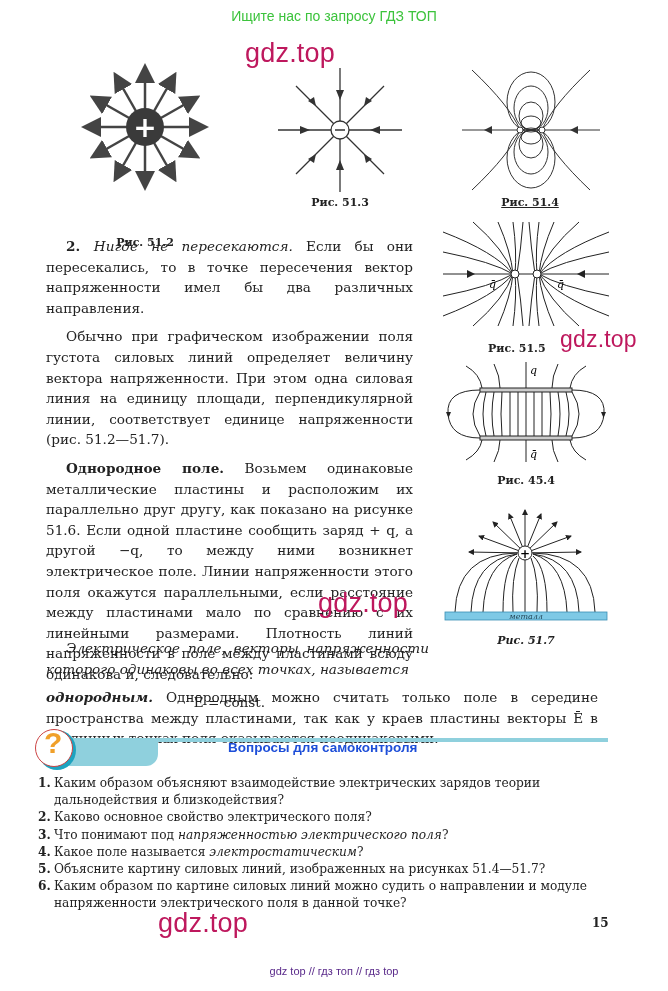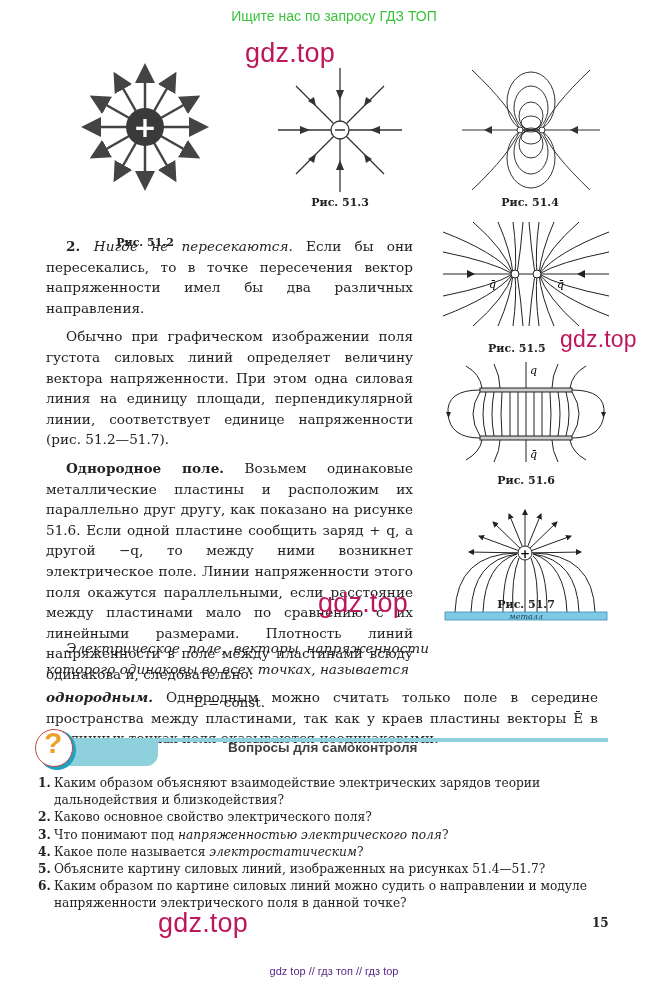--- a/index.html
+++ b/index.html
@@ -15,21 +15,21 @@
   .ind { text-indent:20px; }
   .it { font-style:italic; }
   .b { font-weight:bold; }
   .formula { text-align:center; }
   .qhead { left:38px; top:736px; width:570px; height:36px; }
   .qhead .bar { position:absolute; left:80px; right:0; top:2px; height:4px; background:#8fd0dd; }
   .qhead .pill { position:absolute; left:12px; top:2px; width:108px; height:28px; background:#8fd0dd; border-radius:0 0 12px 0; }
   .qhead .circ-bg { position:absolute; left:0; top:-6px; width:38px; height:40px; border-radius:50%; background:#1ea3c0; }
   .qhead .circ { position:absolute; left:-3px; top:-7px; width:36px; height:36px; border-radius:50%; background:#fff; border:1.5px solid #c44; }
   .qhead .qmark { position:absolute; left:6px; top:-10px; font-size:30px; font-weight:bold; color:#f0a02a; font-family:"Liberation Sans", sans-serif; }
-  .qhead .title { position:absolute; left:190px; top:4px; font-family:"Liberation Sans", sans-serif; font-weight:bold; color:#404040; font-size:13.5px; }
+  .qhead .title { position:absolute; left:190px; top:4px; font-family:"Liberation Sans", sans-serif; font-weight:bold; color:#1d4ed8; font-size:13.5px; }
   .qlist { left:38px; top:775px; width:568px; font-size:12.2px; line-height:17.2px; }
   .qlist .q { display:flex; }
   .qlist .n { width:16px; font-weight:bold; flex:none; }
   .qlist .t { flex:1; }
   .pagenum { left:592px; top:916px; font-size:12px; font-weight:bold; }
   .footer { left:0; width:668px; top:965px; text-align:center; color:#5a2a8a; font-family:"Liberation Sans", sans-serif; font-size:11px; }
   svg { position:absolute; overflow:visible; }
 </style>
 </head>
 <body>
@@ -99,21 +99,21 @@
     <ellipse cx="69" cy="57" rx="10" ry="7"></ellipse>
       <ellipse cx="69" cy="71" rx="10" ry="7"></ellipse>
   </g>
   <g fill="#333">
       <path d="M30,60 L30,68 L22,64 z"></path>
       <path d="M116,60 L116,68 L108,64 z"></path>
     </g>
   <circle cx="58" cy="64" r="3" fill="#fff" stroke="#333"></circle>
     <circle cx="80" cy="64" r="3" fill="#fff" stroke="#333"></circle>
 </svg>
-<div class="abs cap" style="left:480px;top:196px;width:100px;">Рис. 51.4</div>
+<div class="abs cap" style="left:480px;top:196px;width:100px;text-decoration:underline;">Рис. 51.4</div>
 
 <div class="abs text" style="left:38px;top:228px;width:383px;">
   <p class="ind"><span class="b">2. </span><span class="it">Нигде не пересекаются.</span><span> Если бы они пересекались, то в точке пересечения вектор напряженности имел бы два различных направления.</span></p>
   <p class="ind">Обычно при графическом изображении поля густота силовых линий определяет величину вектора напряженности. При этом одна силовая линия на единицу площади, перпендикулярной линии, соответствует единице напряженности (рис. 51.2—51.7).</p>
   <p class="ind"><span class="b">Однородное поле.</span><span> Возьмем одинаковые металлические пластины и расположим их параллельно друг другу, как показано на рисунке 51.6. Если одной пластине сообщить заряд + q, а другой −q, то между ними возникнет электрическое поле. Линии напряженности этого поля окажутся параллельными, если расстояние между пластинами мало по сравнению с их линейными размерами. Плотность линий напряженности в поле между пластинами всюду одинакова и, следовательно:</span></p>
   <p class="formula">Ē = const.</p>
 </div>
 
 <div class="abs wm" style="left:318px;top:588px;">gdz.top</div>
 
@@ -181,21 +181,21 @@
       <path d="M48,100 Q54,88 54,78"></path>
       <path d="M112,100 Q106,88 106,78"></path>
   </g>
   <g fill="#222">
       <path d="M0,50 L5,50 L2.5,56 z"></path>
       <path d="M155,50 L160,50 L157.5,56 z"></path>
     </g>
   <text x="84" y="12" font-size="11" font-style="italic" font-family="DejaVu Serif, serif">q</text>
   <text x="84" y="96" font-size="11" font-style="italic" font-family="DejaVu Serif, serif">q̄</text>
 </svg>
-<div class="abs cap" style="left:476px;top:474px;width:100px;">Рис. 51.6</div>
+<div class="abs cap" style="left:476px;top:474px;width:100px;">Рис. 45.4</div>
 
 <svg style="left:443px;top:508px;" width="166" height="112" viewBox="0 0 166 112">
   <defs>
       <marker id="ah2" markerWidth="6" markerHeight="6" refX="5" refY="3" orient="auto">
         <path d="M0,0 L6,3 L0,6 z" fill="#222"></path>
       </marker>
     </defs>
   <g stroke="#222" stroke-width="1" fill="none" marker-end="url(#ah2)">
     <line x1="82" y1="45" x2="82" y2="2"></line>
       <line x1="82" y1="45" x2="66" y2="6"></line>
@@ -218,21 +218,21 @@
     <path d="M74,46 Q30,52 28,104"></path>
       <path d="M90,46 Q134,52 136,104"></path>
     <path d="M74,45 Q14,46 12,104"></path>
       <path d="M90,45 Q150,46 152,104"></path>
   </g>
   <circle cx="82" cy="45" r="7" fill="#fff" stroke="#222"></circle>
   <text x="82" y="49.5" text-anchor="middle" font-size="12" font-weight="bold" font-family="DejaVu Sans, sans-serif">+</text>
   <rect x="2" y="104" width="162" height="8" fill="#7ec9e6" stroke="#3a8fb5" stroke-width="0.8"></rect>
   <text x="83" y="111" text-anchor="middle" font-size="8" font-style="italic" fill="#245" font-family="DejaVu Serif, serif">металл</text>
 </svg>
-<div class="abs cap" style="left:476px;top:598px;width:100px;">Рис. 51.7</div>
+<div class="abs cap" style="left:476px;top:634px;width:100px;font-style:italic;">Рис. 51.7</div>
 
 <div class="abs qhead">
   <div class="bar"></div>
   <div class="pill"></div>
   <div class="circ-bg"></div>
   <div class="circ"></div>
   <div class="qmark">?</div>
   <div class="title">Вопросы для самоконтроля</div>
 </div>
 

